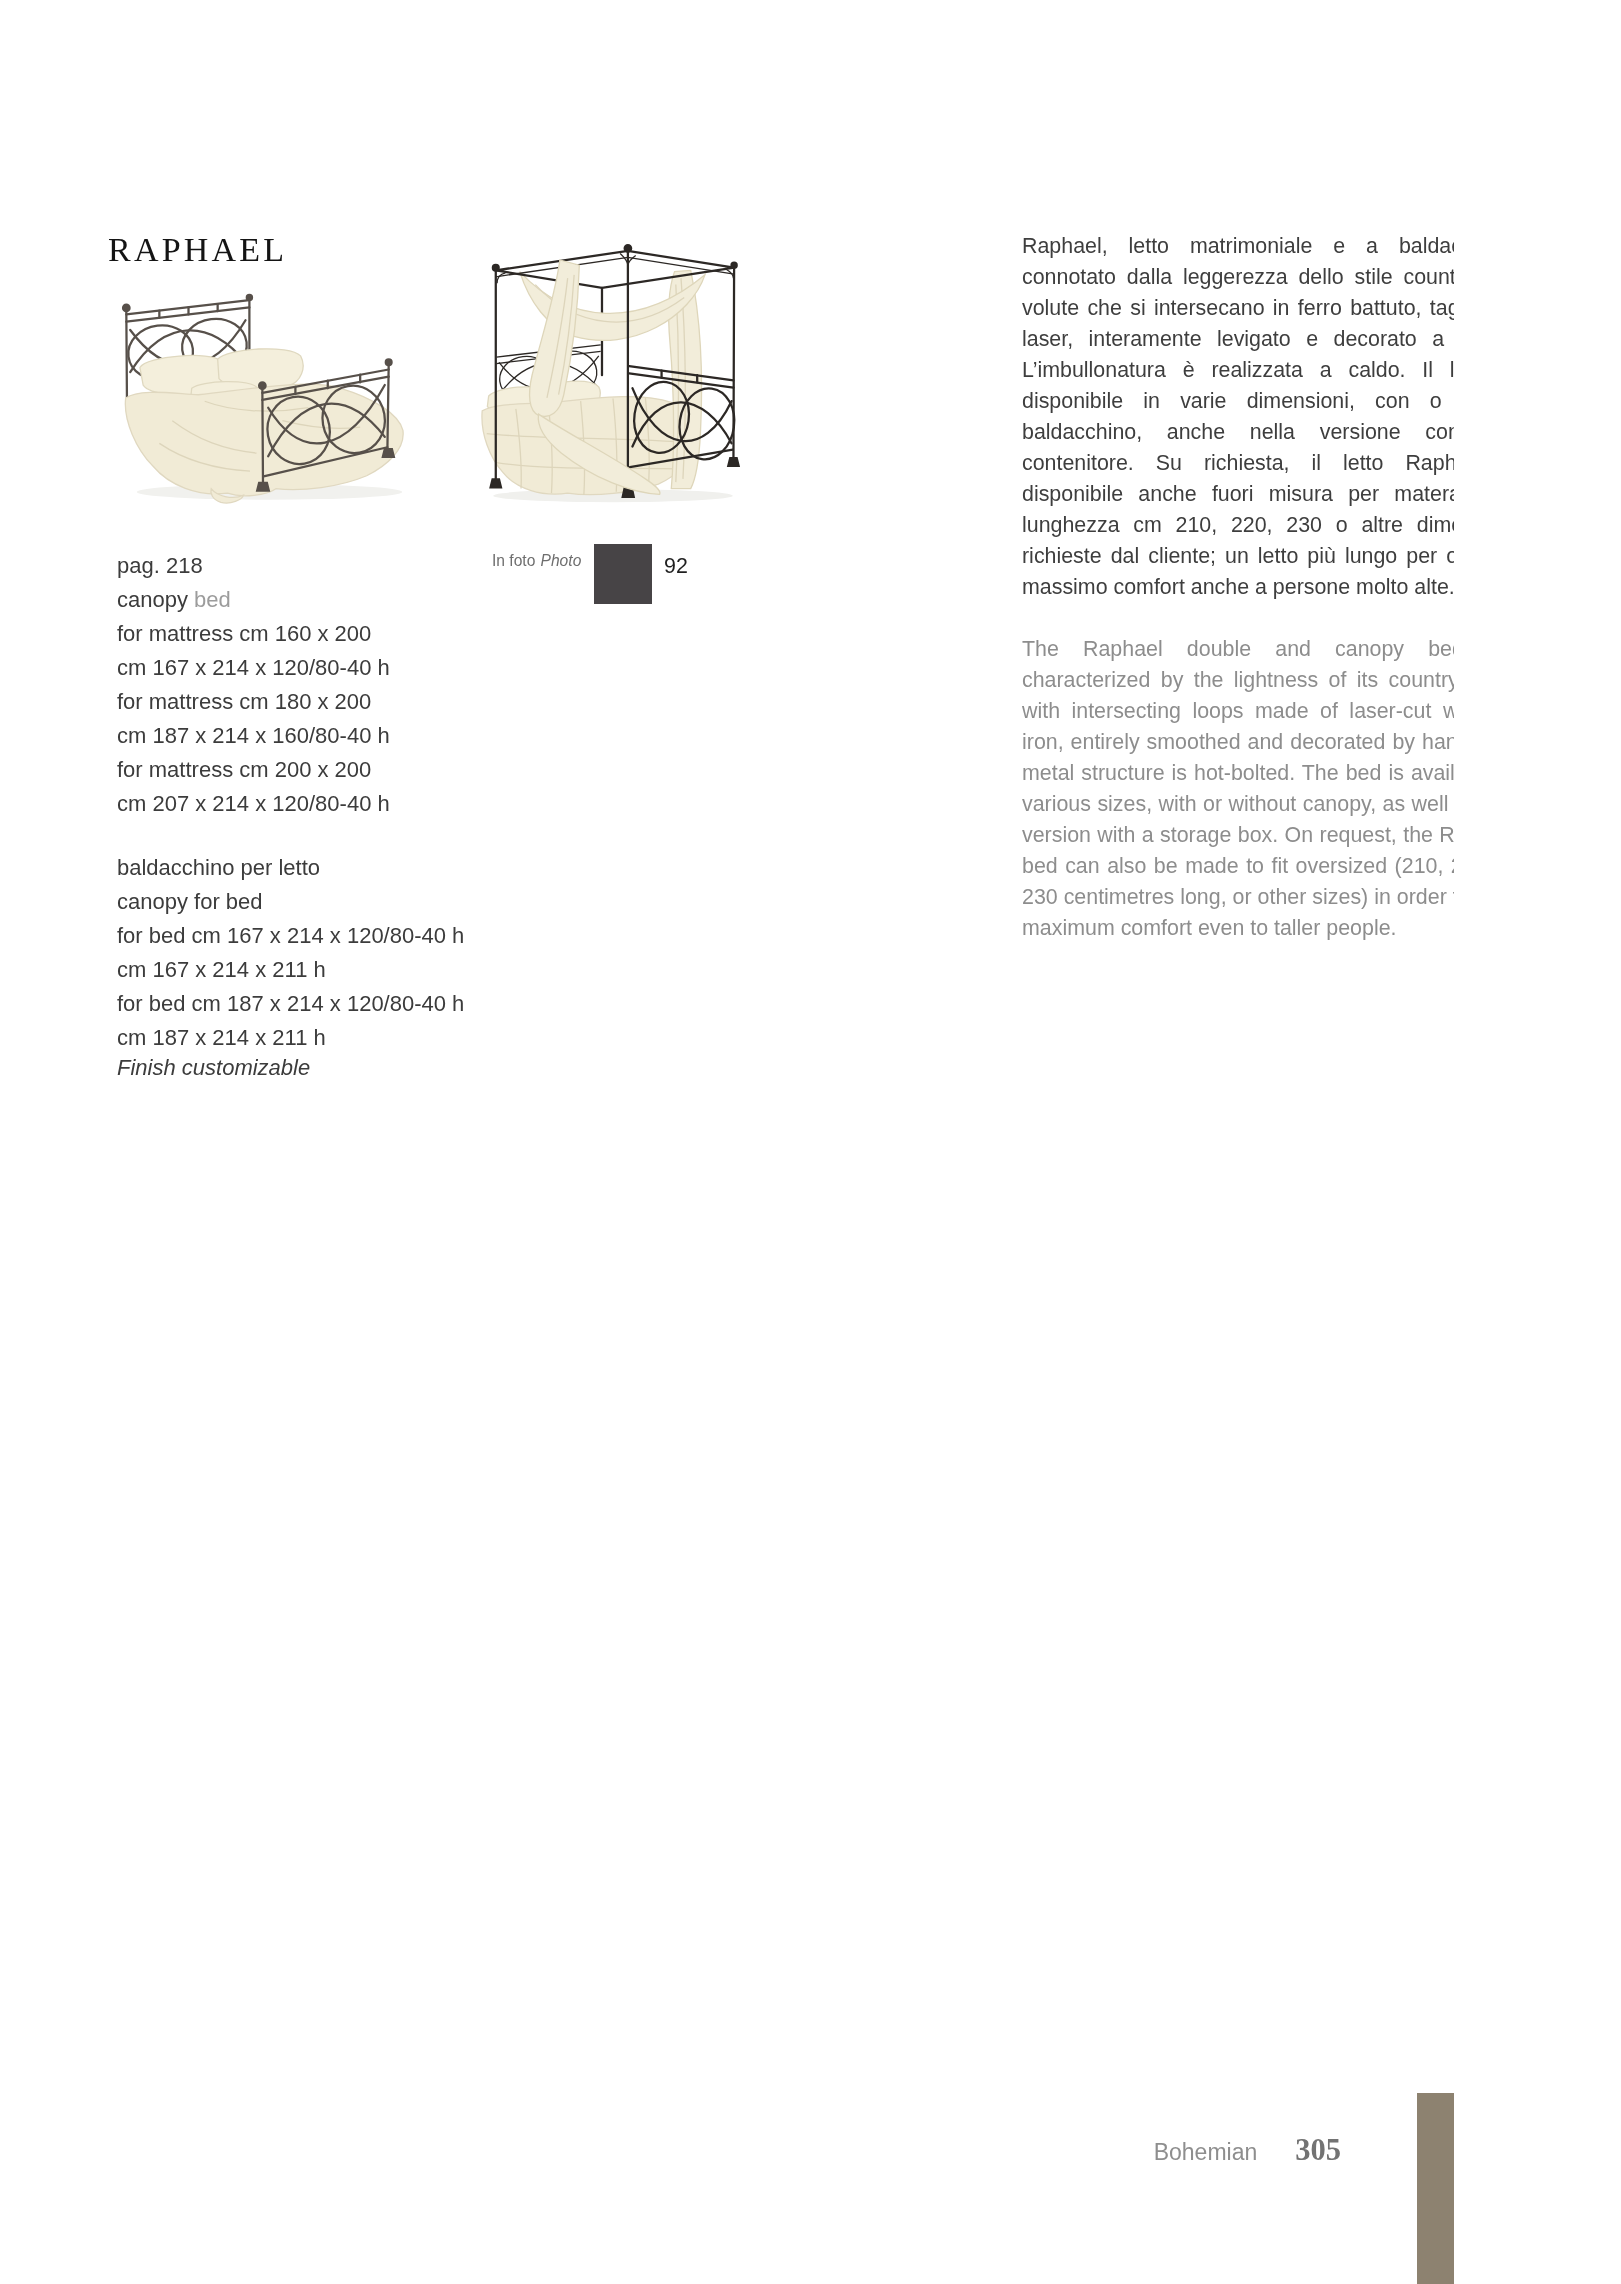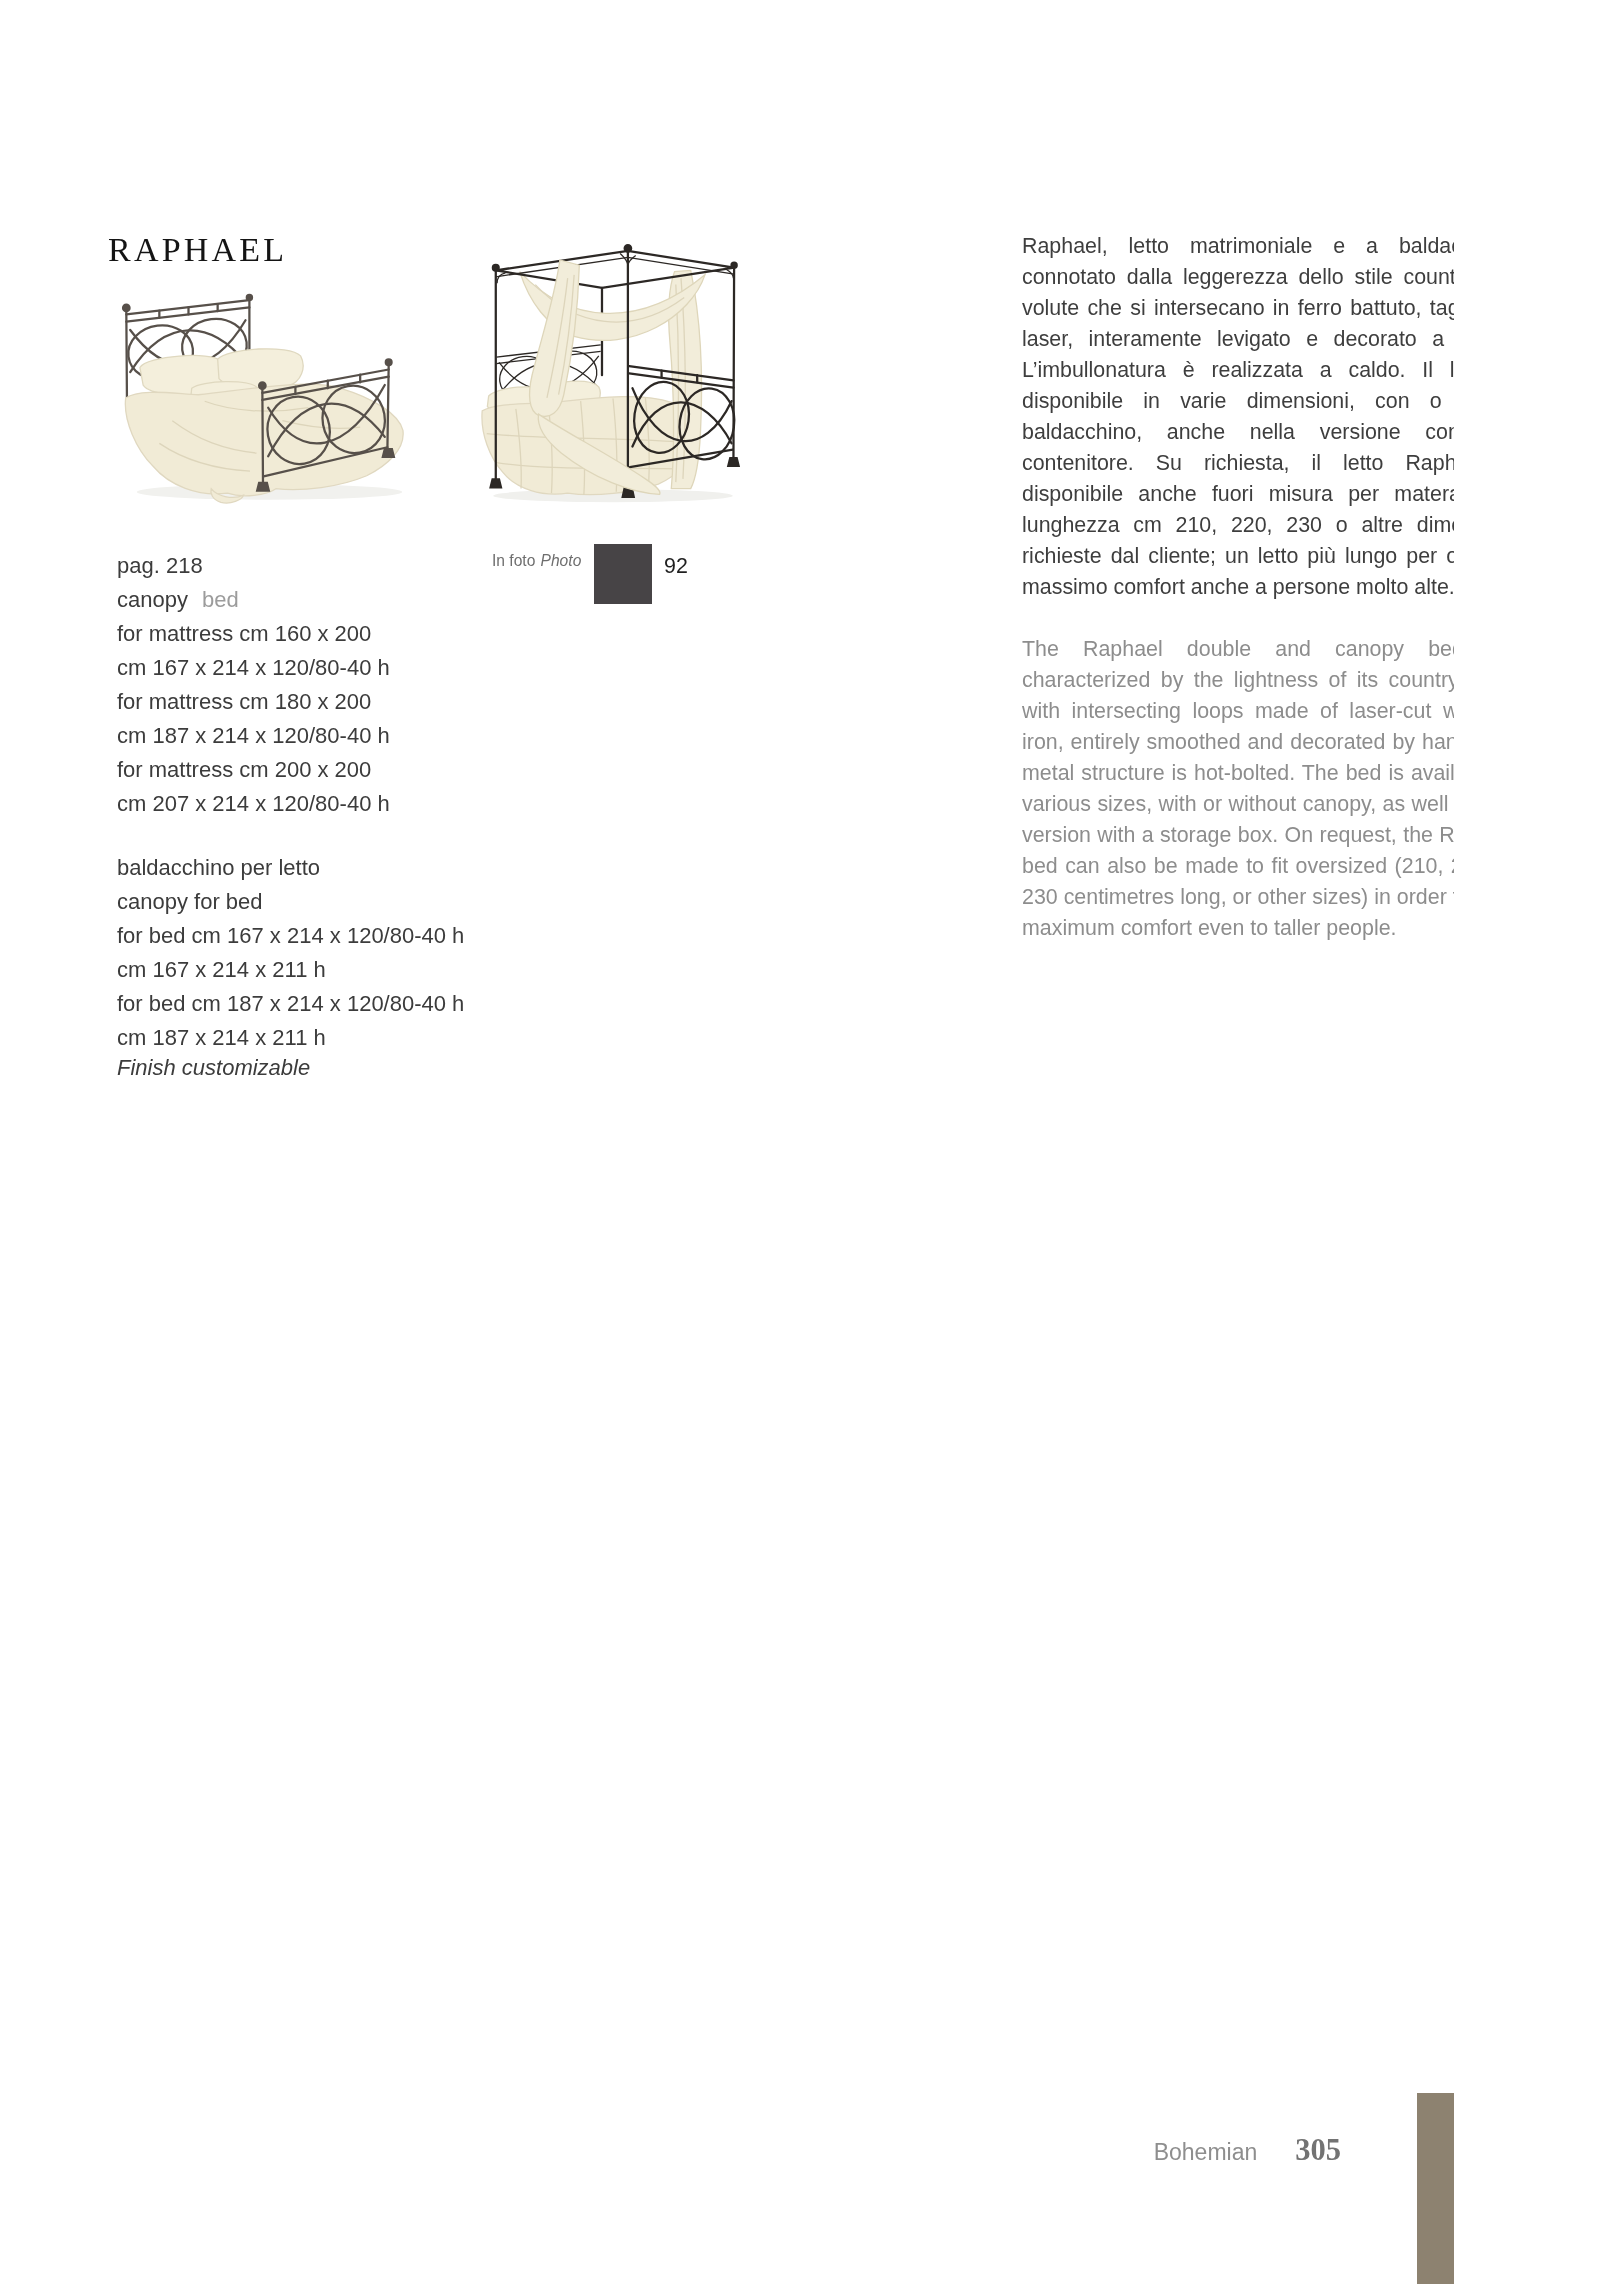--- a/index.html
+++ b/index.html
@@ -16,21 +16,21 @@
 
   .caption { position:absolute; left:492px; top:544px; width:221px; height:65px; }
   .caption .label { position:absolute; left:0; top:7.8px; font-size:15.6px; color:#6e6e6e;text-align:right; }
   .caption .label .it-label { font-style:normal; }
   .caption .label .en-label { font-style:italic; margin-left:5.2px; }
   .caption .swatch { position:absolute; left:102px; top:0px; width:58px; height:60px; background:#474446; }
   .caption .code { position:absolute; left:172px; top:10.4px; font-size:21.4px; color:#1f1f1f; }
 
   .specs { position:absolute; left:117px; top:549px; width:389px;
            font-size:22px; line-height:34px; color:#3c3c3c; }
-  .specs .muted { color:#9c9c9c;margin-left:8px; }
+  .specs .muted { color:#9c9c9c; }
   .specs .block2 { margin-top:30px; }
   .specs .finish { font-style:italic; line-height:26px; }
 
   .desc { position:absolute; left:1022px; top:231px; width:497px;
           font-size:21.4px; line-height:31px; text-align:justify; color:#3e3e3e; }
   .desc p.en { color:#8d8d8d; margin-top:30.5px; }
 
   .footer { position:absolute; top:2133px; right:113px; display:flex; align-items:baseline; gap:13px; }
   .footer .collection { font-size:23px; color:#8e8e8e; }
   .footer .pagenum { font-family:"Liberation Serif", serif; font-weight:700; font-size:30.5px; color:#737373;margin-left:25px; }
@@ -175,21 +175,21 @@
     <div class="swatch"></div>
     <div class="code">92</div>
   </div>
 
   <div class="specs">
     <div>pag. 218</div>
     <div><span>canopy</span> <span class="muted">bed</span></div>
     <div>for mattress cm 160 x 200</div>
     <div>cm 167 x 214 x 120/80-40 h</div>
     <div>for mattress cm 180 x 200</div>
-    <div>cm 187 x 214 x 120/80-40 h</div>
+    <div>cm 187 x 214 x 160/80-40 h</div>
     <div>for mattress cm 200 x 200</div>
     <div>cm 207 x 214 x 120/80-40 h</div>
     <div class="block2">
       <div>baldacchino per letto</div>
       <div>canopy for bed</div>
       <div>for bed cm 167 x 214 x 120/80-40 h</div>
       <div>cm 167 x 214 x 211 h</div>
       <div>for bed cm 187 x 214 x 120/80-40 h</div>
       <div>cm 187 x 214 x 211 h</div>
       <div class="finish">Finish customizable</div>

